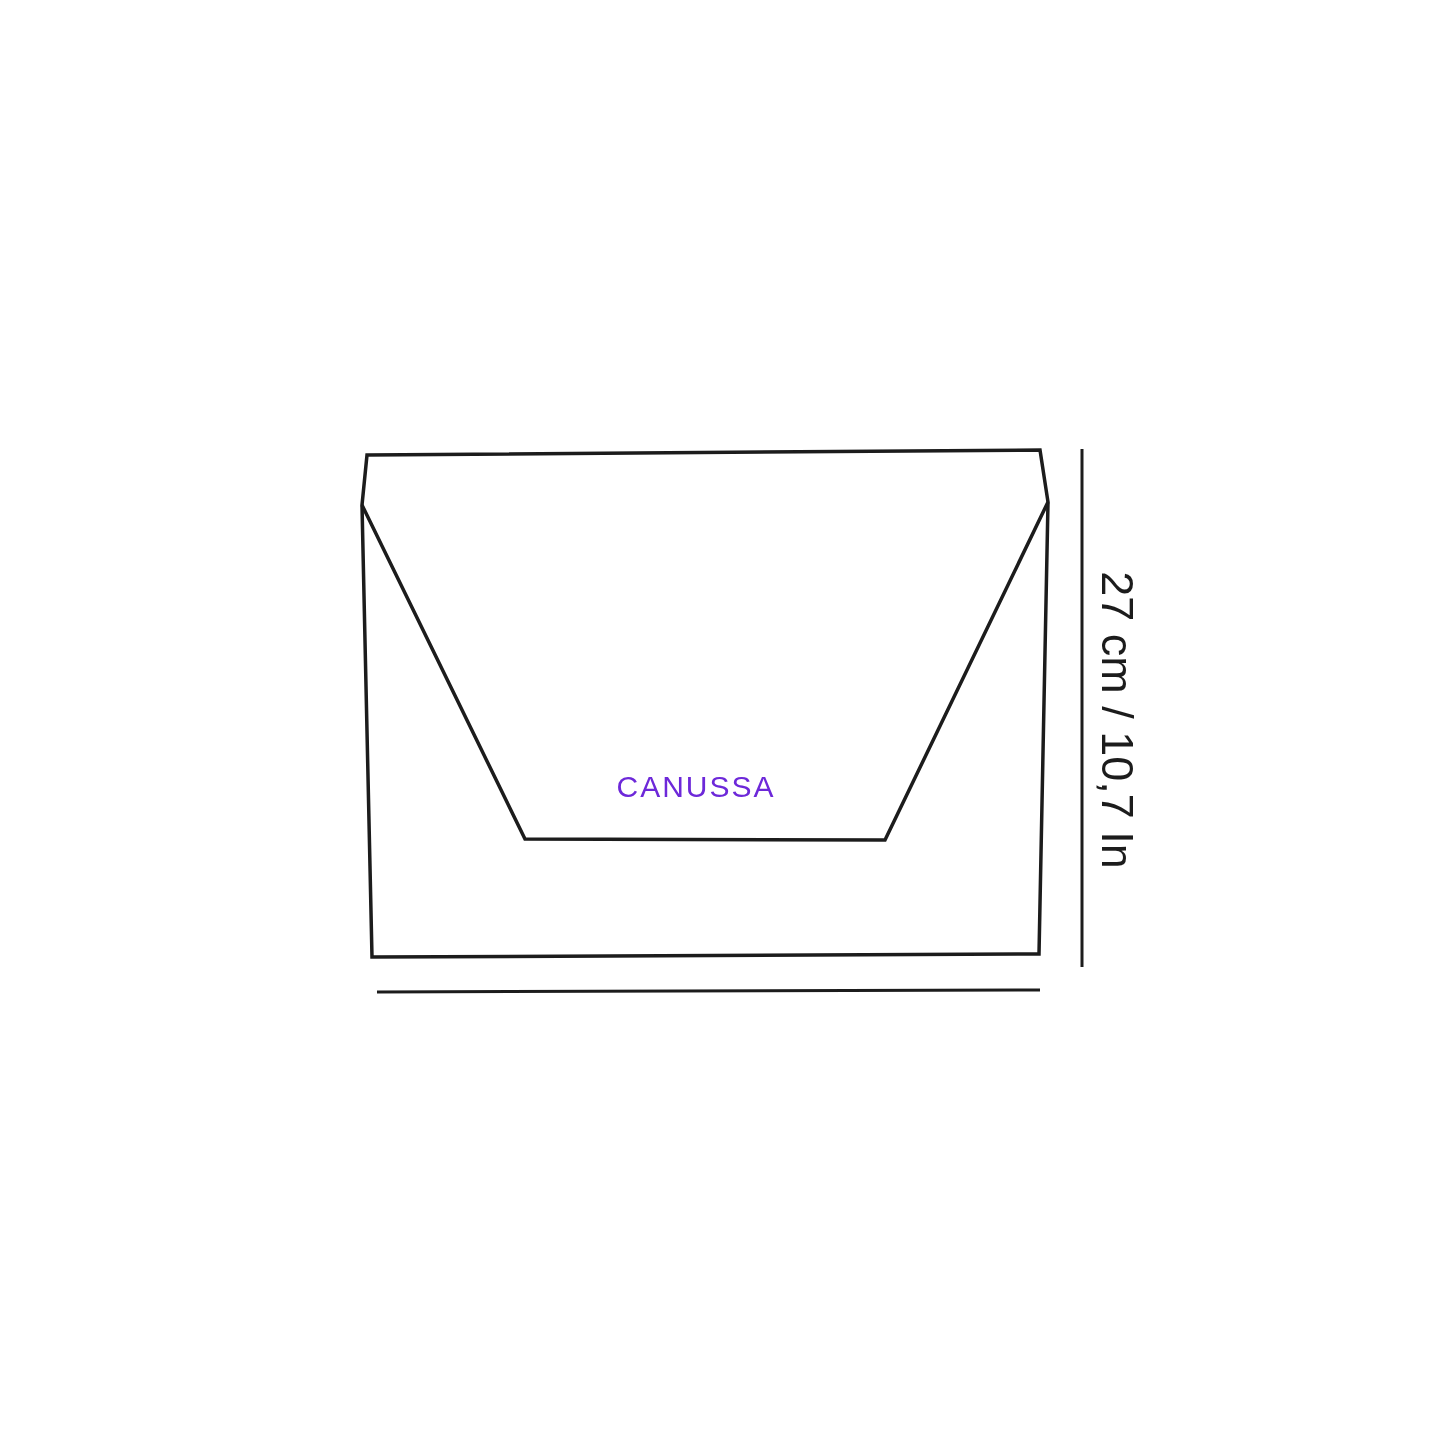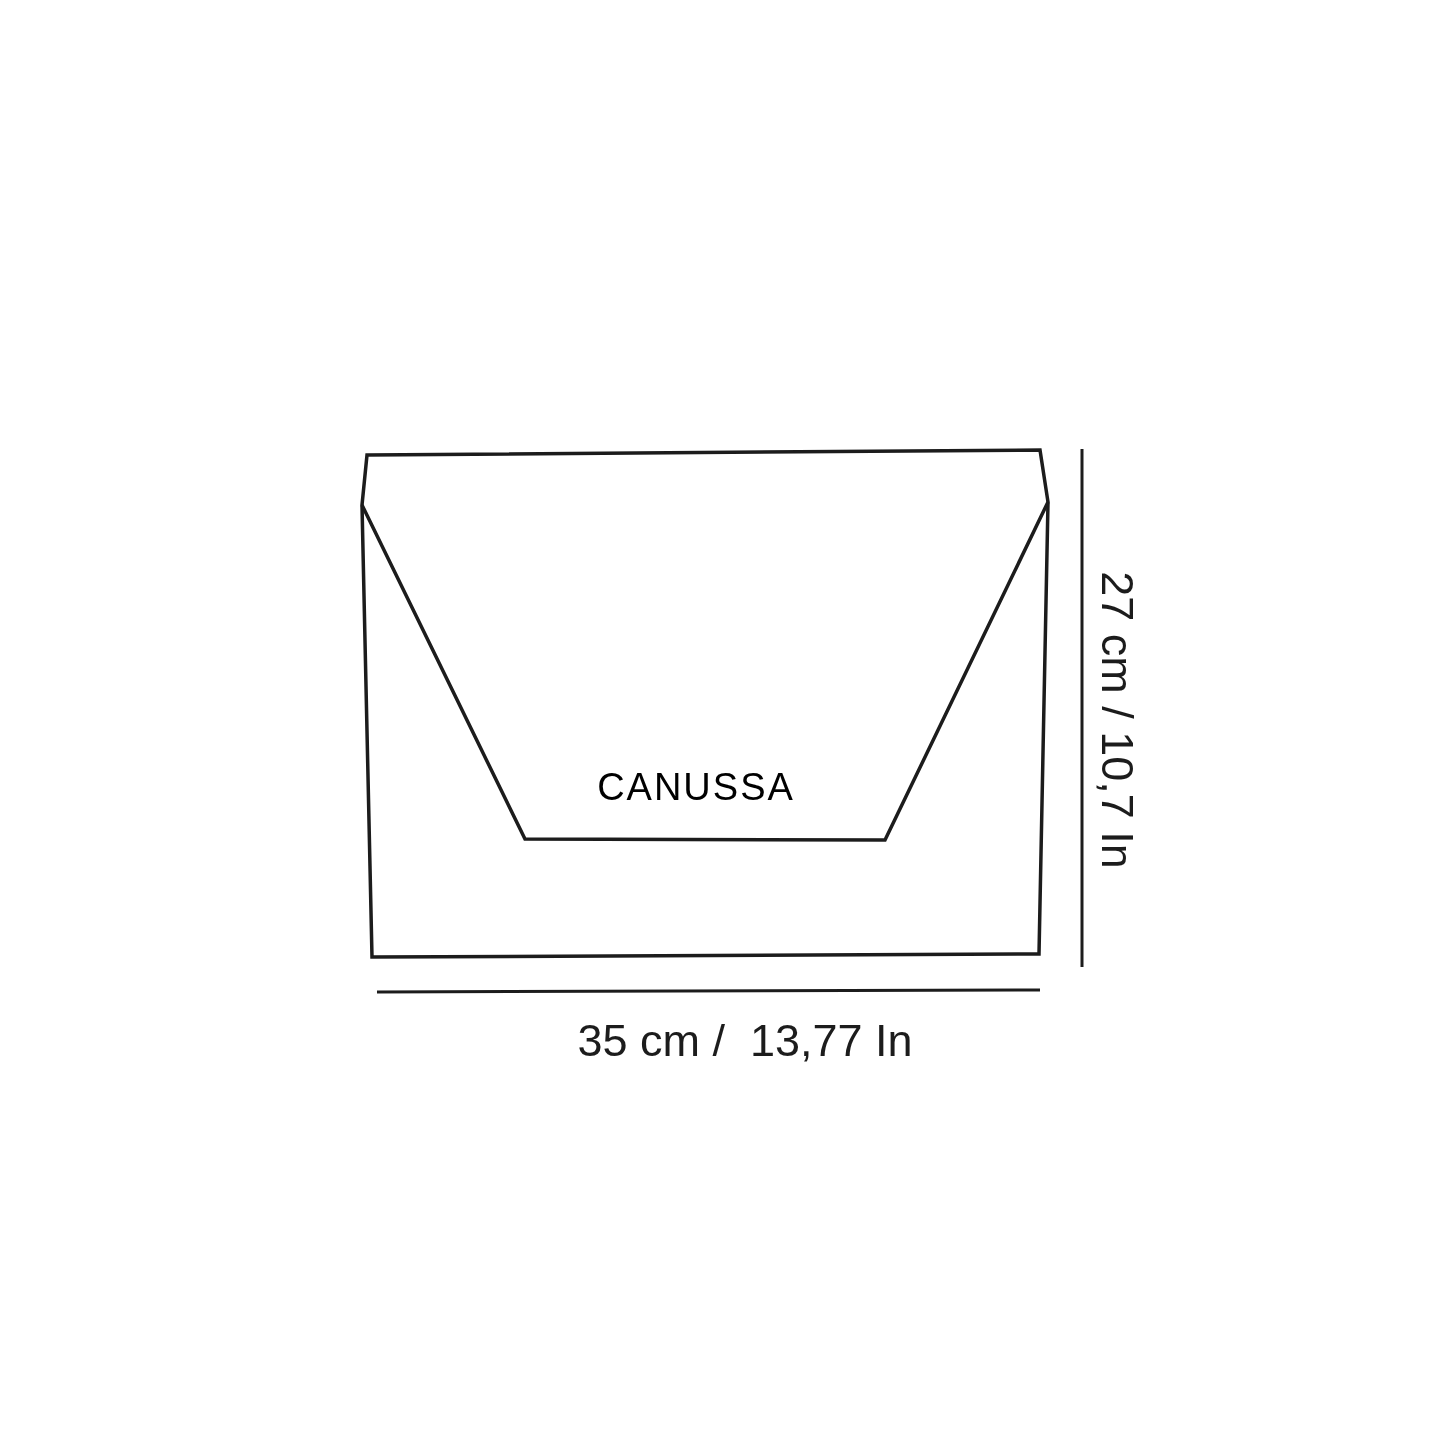--- a/index.html
+++ b/index.html
@@ -19,24 +19,24 @@
     position: absolute;
     left: 0;
     top: 0;
     color: #1c1c1c; 
   }
   .brand-logo {
     position: absolute;
     left: 696px;
     top: 787px;
     transform: translate(-50%, -50%);
-    font-size: 38px;
+    font-size: 30px;
     font-weight: 400;
     letter-spacing: 2px;
-    color: #000000;
+    color: #6d28d9;
     white-space: pre;
   }
   .dim-label {
     position: absolute;
     color: #1c1c1c;
     font-size: 45px;
     font-weight: 400;
     white-space: pre;
     line-height: 1;
   }
@@ -62,17 +62,16 @@
 
     <path d="M 362 505 L 525 839 L 885 840 L 1048 502" fill="none" stroke="#1c1c1c" stroke-width="3.5" stroke-linejoin="miter"></path>
 
     <path d="M 1082 449 L 1082 967" fill="none" stroke="#1c1c1c" stroke-width="3"></path>
 
     <path d="M 377 992 L 1040 990" fill="none" stroke="#1c1c1c" stroke-width="3"></path>
   </svg>
 
   <div class="brand-logo">CANUSSA</div>
 
-  <div class="dim-label width">35 cm /  13,77 In</div>
 
   <div class="dim-label height">27 cm / 10,7 In</div>
 
 </div>
 
 </body></html>

